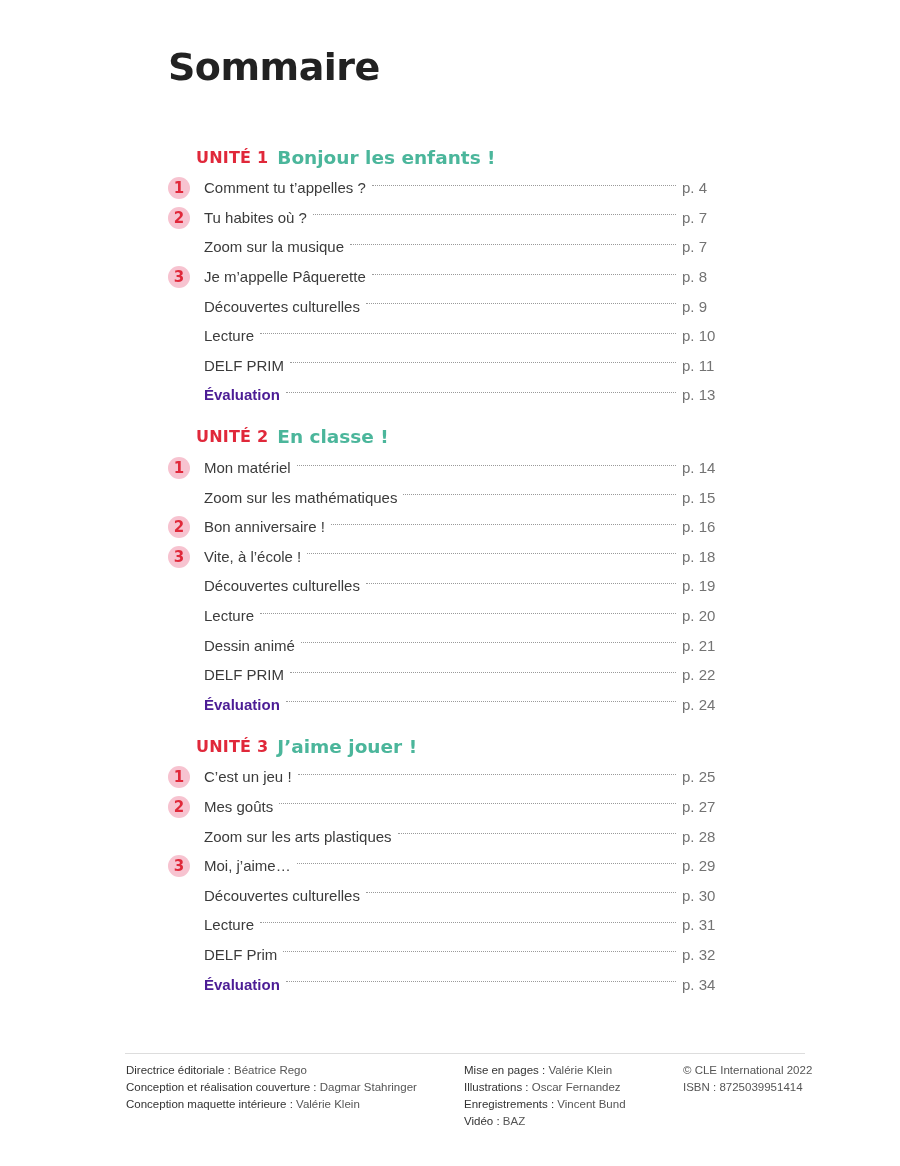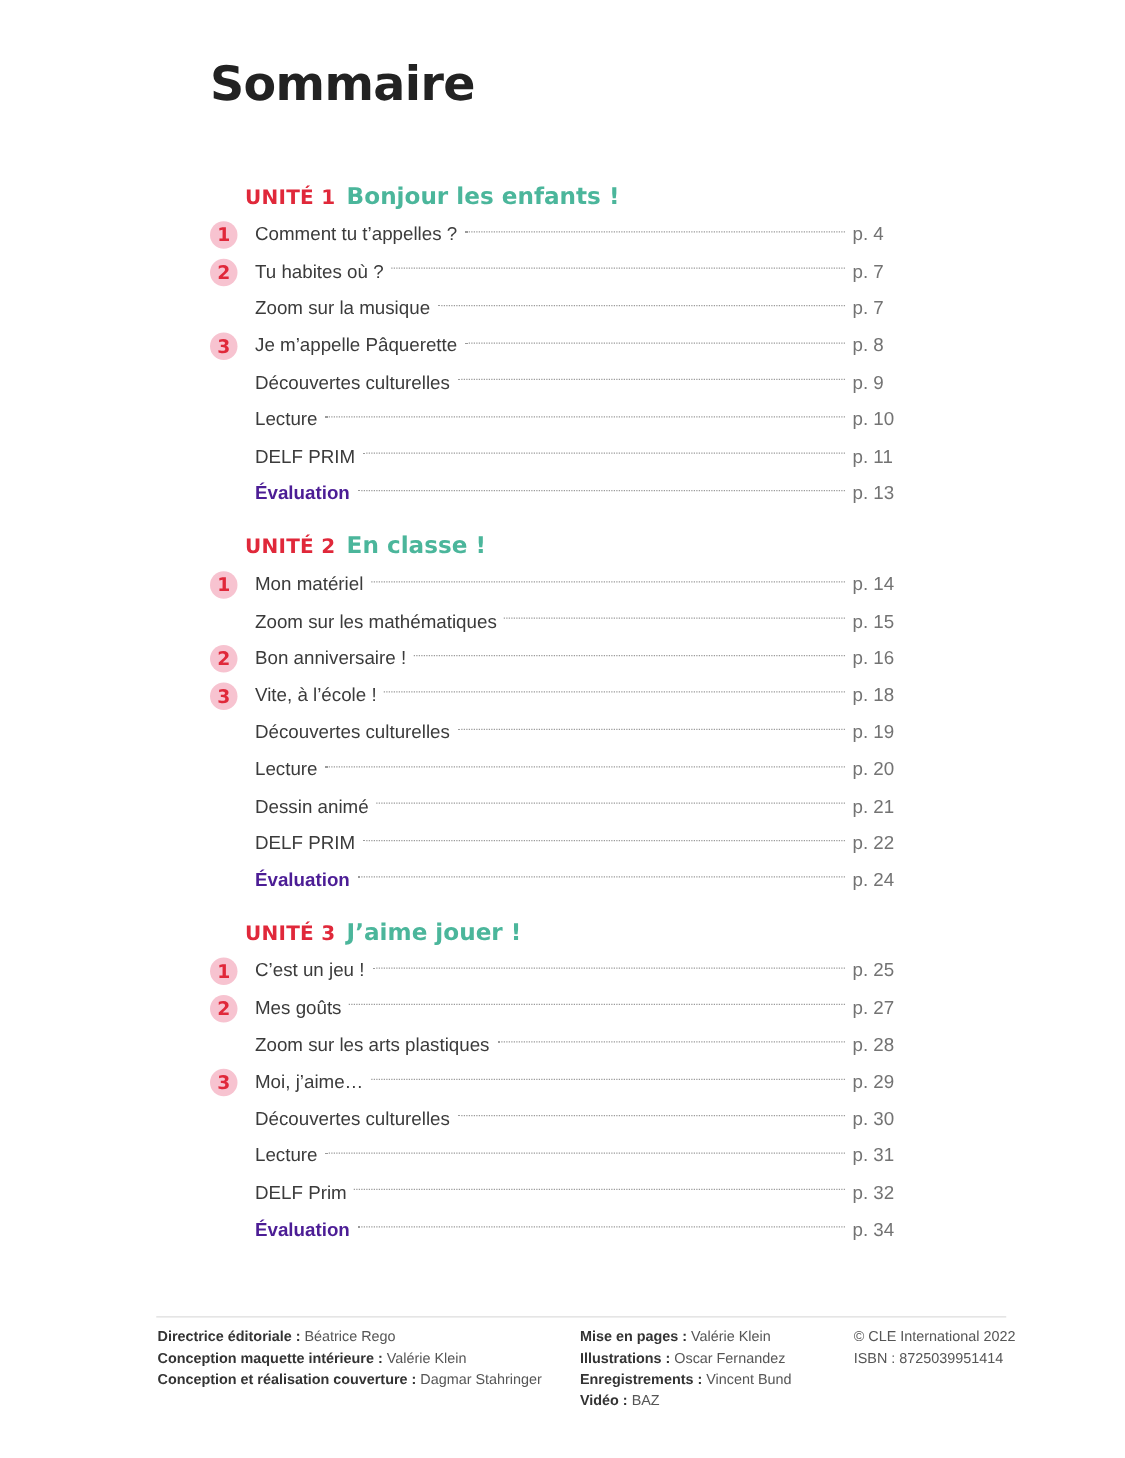--- a/index.html
+++ b/index.html
@@ -41,21 +41,21 @@
   .leader {
     flex: 1; margin: 0 6px; border-bottom: 1px dotted #9a9a9a; height: 1px;
     position: relative; top: -3px;
   }
   .page-ref { font-size: 15px; color: #737373; white-space: nowrap; min-width: 36px; }
   .footer-rule {
     position: absolute; left: 125px; top: 1053px; width: 680px; height: 0;
     border-top: 1.5px solid #dddddd;
   }
   .footer { position: absolute; top: 1062px; font-size: 11.5px; line-height: 17px; color: #555; }
-  .footer .k { font-weight: bold; color: #333; text-align: right; }
+  .footer .k { font-weight: normal; color: #333; text-align: right; }
   .fcol1 { left: 126px; }
   .fcol2 { left: 464px; }
   .fcol3 { left: 663px; margin-left: 20px; }
 </style>
 </head>
 <body>
 
 <h1 class="page-title">Sommaire</h1>
 
 <div class="toc" id="toc">
@@ -259,22 +259,22 @@
           <span class="leader"></span>
           <span class="page-ref">p. 34</span>
         </div>
       </div>
     </div>
   </div>
 
 <div class="footer-rule"></div>
 <div class="footer fcol1" id="fcol1">
     <div><span class="k">Directrice éditoriale :</span> <span>Béatrice Rego</span></div>
+    <div><span class="k">Conception et réalisation couverture :</span> <span>Dagmar Stahringer</span></div>
     <div><span class="k">Conception maquette intérieure :</span> <span>Valérie Klein</span></div>
-    <div><span class="k">Conception et réalisation couverture :</span> <span>Dagmar Stahringer</span></div>
   </div>
 <div class="footer fcol2" id="fcol2">
     <div><span class="k">Mise en pages :</span> <span>Valérie Klein</span></div>
     <div><span class="k">Illustrations :</span> <span>Oscar Fernandez</span></div>
     <div><span class="k">Enregistrements :</span> <span>Vincent Bund</span></div>
     <div><span class="k">Vidéo :</span> <span>BAZ</span></div>
   </div>
 <div class="footer fcol3" id="fcol3">
     <div><span>© CLE International 2022</span></div>
     <div><span>ISBN : 8725039951414</span></div>

